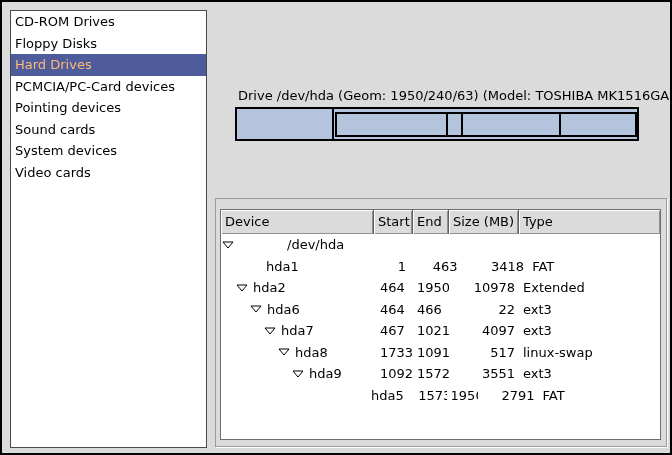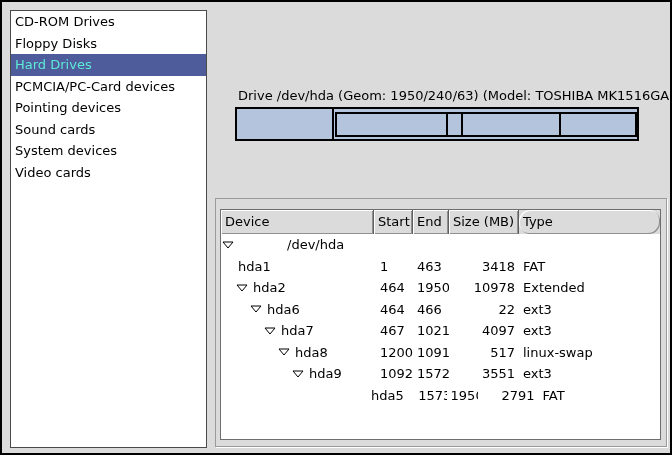--- a/index.html
+++ b/index.html
@@ -2,42 +2,42 @@
 <html><head>
 <meta charset="utf-8">
 <style>
   html,body{margin:0;padding:0;}
   body{width:672px;height:455px;position:relative;font-family:"DejaVu Sans","Liberation Sans",sans-serif;font-size:13px;color:#000;}
   .window{position:absolute;inset:0;background:#dbdbdb;border:2px solid #000;box-sizing:border-box;}
 
   
   .sidebar{position:absolute;left:8px;top:8px;width:197px;height:438px;background:#fff;border:1px solid #4a4a4a;box-sizing:border-box;overflow:hidden;}
   .side-item{height:21.5px;line-height:21.5px;padding-left:4px;white-space:nowrap;cursor:default;}
-  .side-item.selected{background:#4e5c9c;color:#5eead4;}
+  .side-item.selected{background:#4e5c9c;color:#fdba74;}
 
   
   .drive-title{position:absolute;left:236px;top:86px;white-space:nowrap;}
 
   
   .pbar{position:absolute;left:233px;top:105px;width:404px;height:34px;background:#b4c4dd;border:2px solid #000;box-sizing:border-box;}
   .pbar .vline{position:absolute;top:0;bottom:0;width:2px;background:#000;}
   .pbar .extbox{position:absolute;top:3px;bottom:2px;right:0;border:2px solid #000;box-sizing:border-box;}
   .extbox .vline{position:absolute;top:0;bottom:0;width:2px;background:#000;}
 
   
   .frame{position:absolute;left:213px;top:196px;width:452px;height:249px;border:1px solid #9a9a9a;box-shadow:1px 1px 0 #fff;box-sizing:border-box;}
   .frame-label{position:absolute;top:-8px;left:3px;background:#dbdbdb;padding:0 3px;line-height:15px;}
 
   
   .dtable{position:absolute;left:4px;top:10px;width:441px;height:231px;background:#fff;border:1px solid #6e6e6e;box-sizing:border-box;overflow:hidden;}
   .thead{display:flex;height:24px;background:#dbdbdb;}
   .th{box-sizing:border-box;height:24px;line-height:23px;padding-left:4px;background:#dbdbdb;
       border-right:1px solid #5f5f5f;box-shadow:inset 1px 1px 0 #fff,inset -1px -1px 0 #909090;
       white-space:nowrap;overflow:hidden;cursor:default;}
-  .th:last-child{border-right:none;border-radius:11px;}
+  .th:last-child{border-right:none;}
   .tbody{position:absolute;left:0;right:0;top:24px;bottom:0;background:#fff;}
   .trow{display:flex;height:21.5px;line-height:21.5px;white-space:nowrap;cursor:default;}
   .cell{box-sizing:border-box;overflow:hidden;}
   .c-device{display:flex;align-items:center;}
   .exp-slot{width:17px;display:inline-flex;align-items:center;flex:none;}
   .c-start{padding-left:6px;}
   .c-end{padding-left:4px;}
   .c-size{text-align:right;padding-right:4px;}
   .c-type{padding-left:4px;}
 </style>
@@ -86,21 +86,21 @@
                 </svg>
               </span>
               <span>/dev/hda</span>
             </div>
             <div class="cell c-start" style="width: 39px;"></div>
             <div class="cell c-end" style="width: 36px;"></div>
             <div class="cell c-size" style="width: 70px;"></div>
             <div class="cell c-type" style="width: 141px;"></div>
           </div>
           <div class="trow">
-            <div class="cell c-device" style="width: 153px; padding-left: 0;">
+            <div class="cell c-device" style="width: 153px; padding-left: 0; margin-left: 28px;">
               <span class="exp-slot"></span>
               <span>hda1</span>
             </div>
             <div class="cell c-start" style="width: 39px;">1</div>
             <div class="cell c-end" style="width: 36px;">463</div>
             <div class="cell c-size" style="width: 70px;">3418</div>
             <div class="cell c-type" style="width: 141px;">FAT</div>
           </div>
           <div class="trow">
             <div class="cell c-device" style="width: 153px; padding-left: 15px;">
@@ -146,21 +146,21 @@
           </div>
           <div class="trow">
             <div class="cell c-device" style="width: 153px; padding-left: 57px;">
               <span class="exp-slot">
                 <svg width="12" height="8">
                   <polygon points="1,1 11,1 6,7" fill="#ffffff" stroke="#000000" stroke-width="1"></polygon>
                 </svg>
               </span>
               <span>hda8</span>
             </div>
-            <div class="cell c-start" style="width: 39px;">1200</div>
+            <div class="cell c-start" style="width: 39px;">1733</div>
             <div class="cell c-end" style="width: 36px;">1091</div>
             <div class="cell c-size" style="width: 70px;">517</div>
             <div class="cell c-type" style="width: 141px;">linux-swap</div>
           </div>
           <div class="trow">
             <div class="cell c-device" style="width: 153px; padding-left: 71px;">
               <span class="exp-slot">
                 <svg width="12" height="8">
                   <polygon points="1,1 11,1 6,7" fill="#ffffff" stroke="#000000" stroke-width="1"></polygon>
                 </svg>

